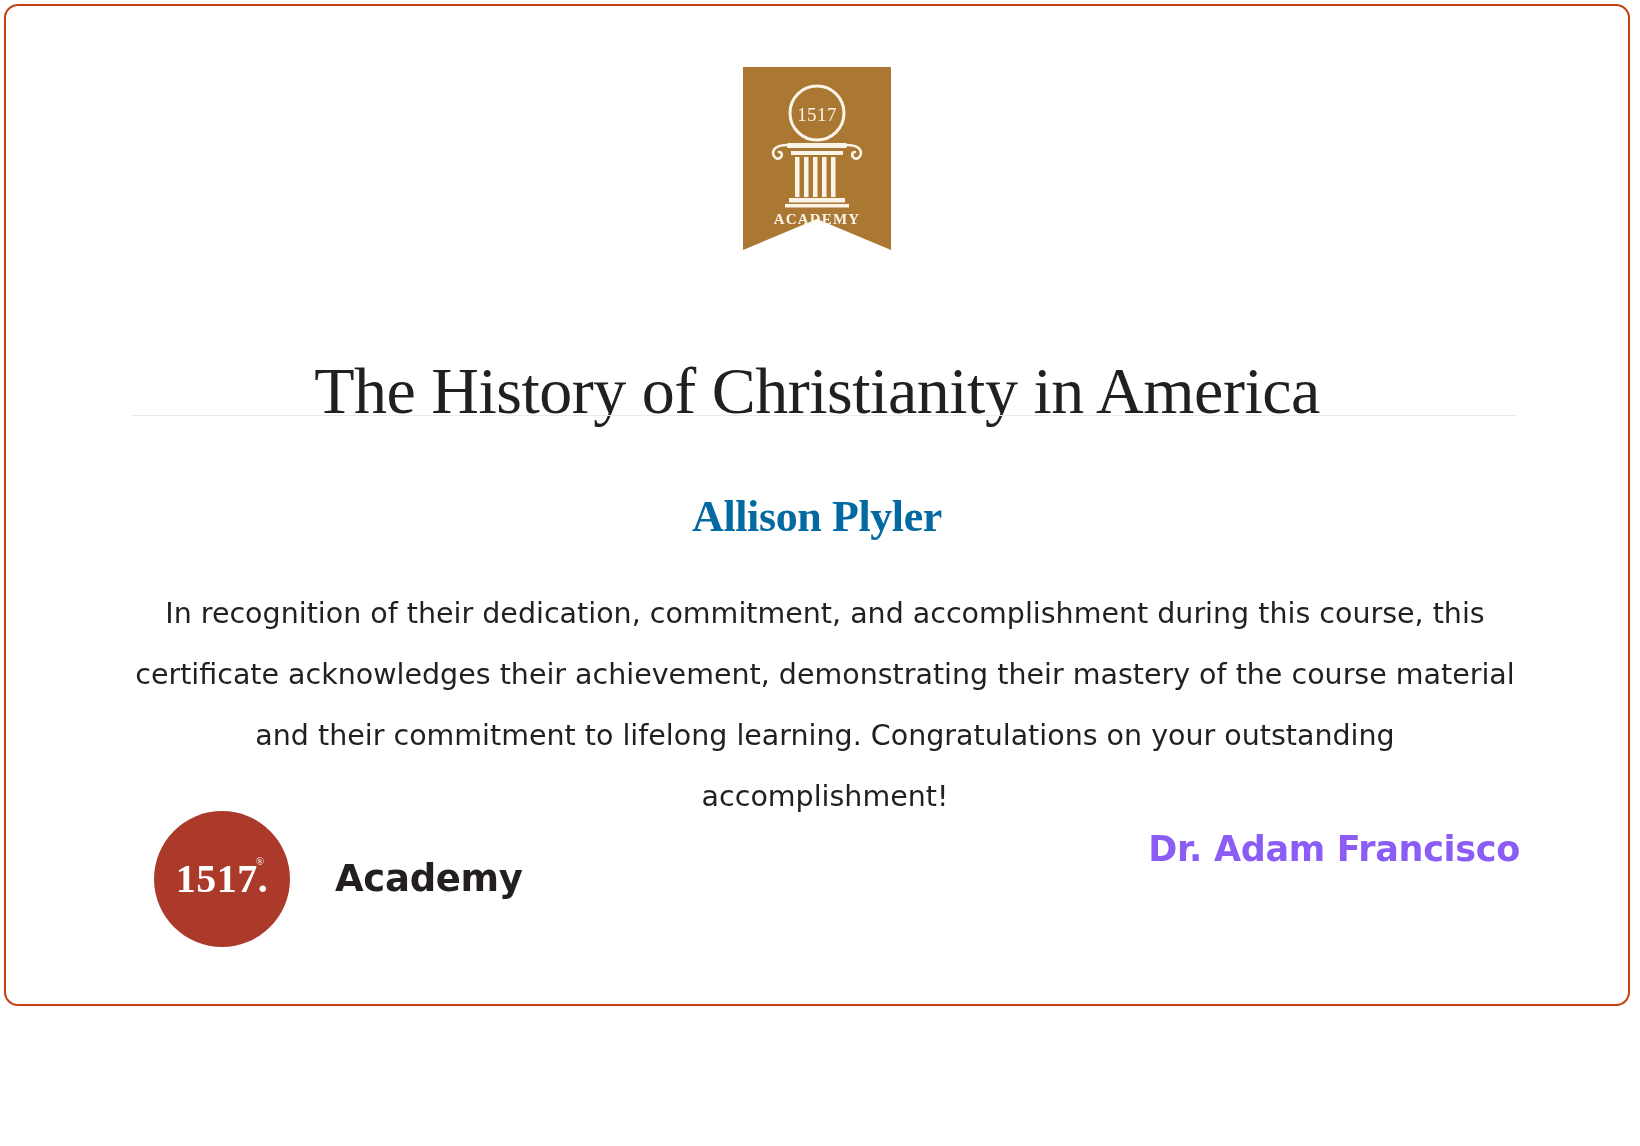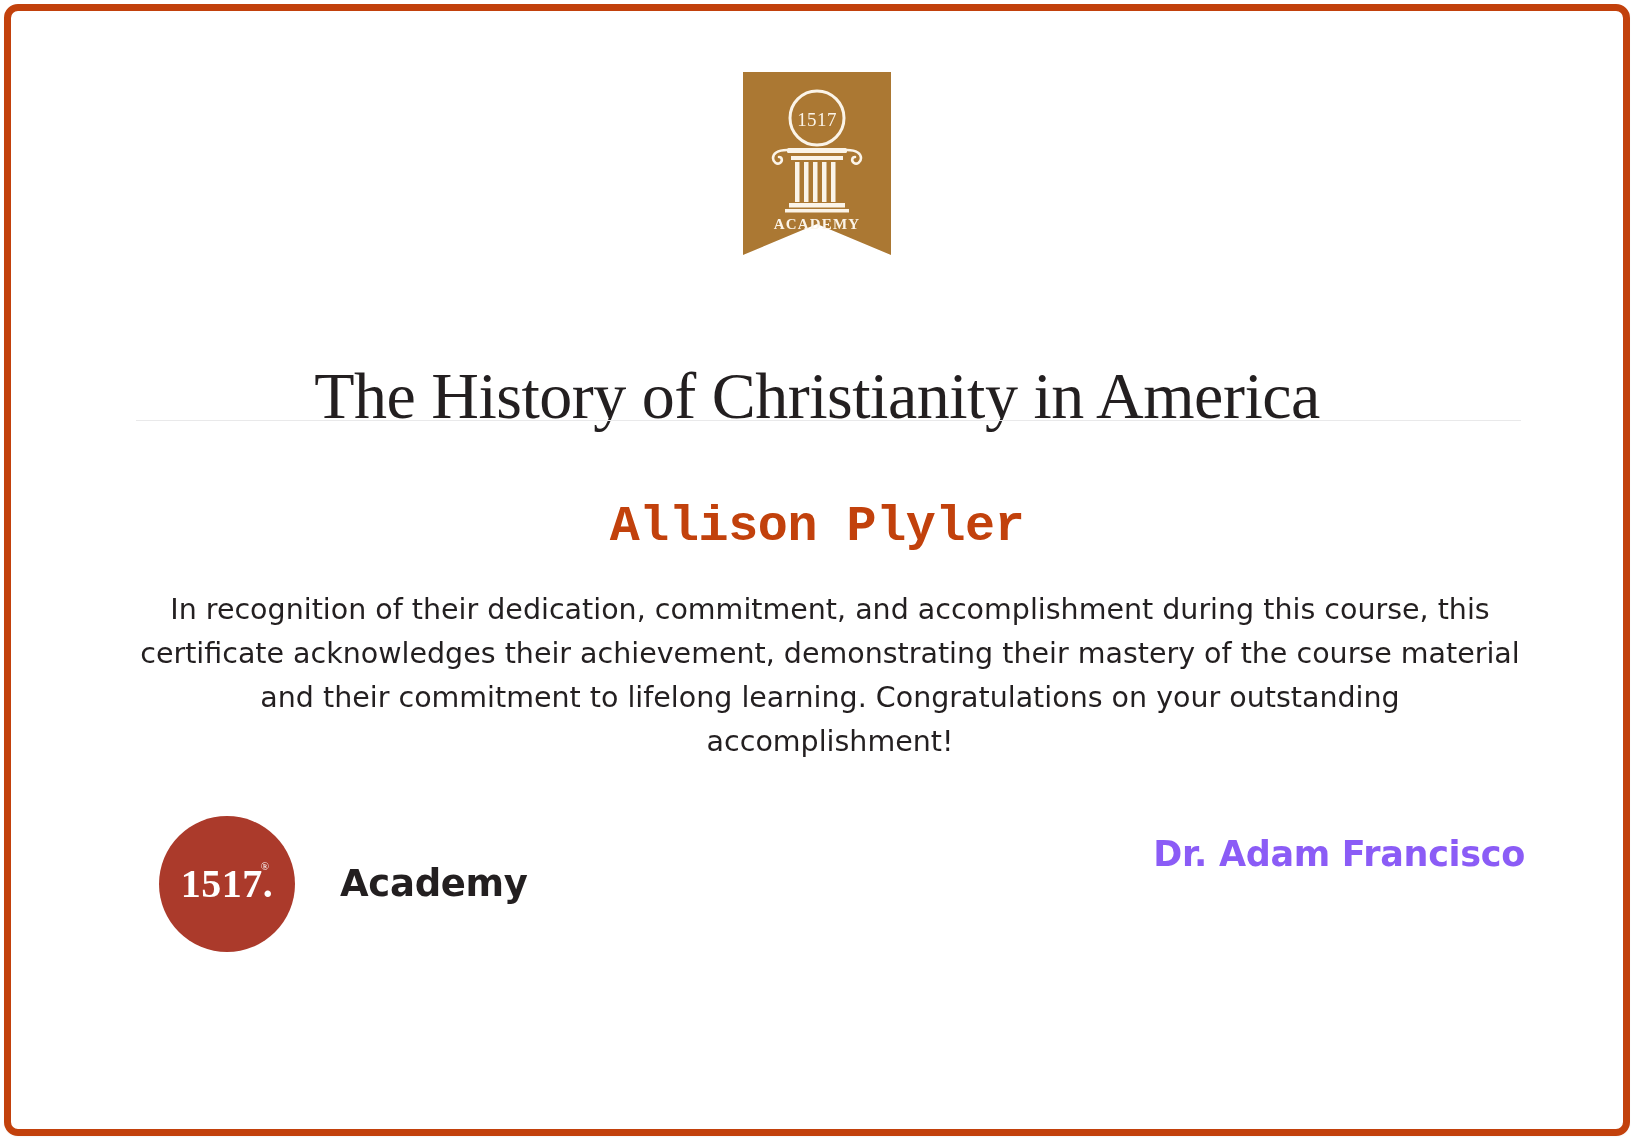--- a/index.html
+++ b/index.html
@@ -12,24 +12,24 @@
     height: 1146px;
     font-family: "Liberation Sans", sans-serif;
     -webkit-font-smoothing: antialiased;
   }
 
   .certificate-card {
     position: absolute;
     left: 4px;
     top: 4px;
     width: 1626px;
-    height: 1132px;
+    height: 1002px;
     box-sizing: border-box;
     background: #ffffff;
-    border: 7px solid #c2410c;
+    border: 2px solid #c2410c;
     border-radius: 14px;
     box-shadow: 0 1px 2px rgba(16,17,20,0.04);
     overflow: hidden;
   }
 
   
   .banner-wrap {
     position: absolute;
     left: 0;
     right: 0;
@@ -73,39 +73,39 @@
     background: #e9e9ea;
   }
 
   
   .recipient-name {
     position: absolute;
     left: 0;
     right: 0;
     top: 440px;
     text-align: center;
-    font-family: Liberation Mono, monospace;
-    font-weight: bold;
-    font-size: 50px;
+    font-family: Liberation Serif, serif;
+    font-weight: bold;
+    font-size: 44px;
     line-height: 68px;
     letter-spacing: -0.4px;
-    color: #c2410c;
+    color: #0369a1;
   }
 
   
   .body-text {
     position: absolute;
     left: 124px;
     top: 548px;
     width: 1390px;
     text-align: center;
     font-family: "DejaVu Sans", "Liberation Sans", sans-serif;
     font-weight: 400;
     font-size: 28.5px;
-    line-height: 44px;
+    line-height: 61px;
     color: #231f20;
   }
 
   
   .footer {
     position: absolute;
     left: 124px;
     top: 805px;
     width: 1390px;
     height: 160px;

